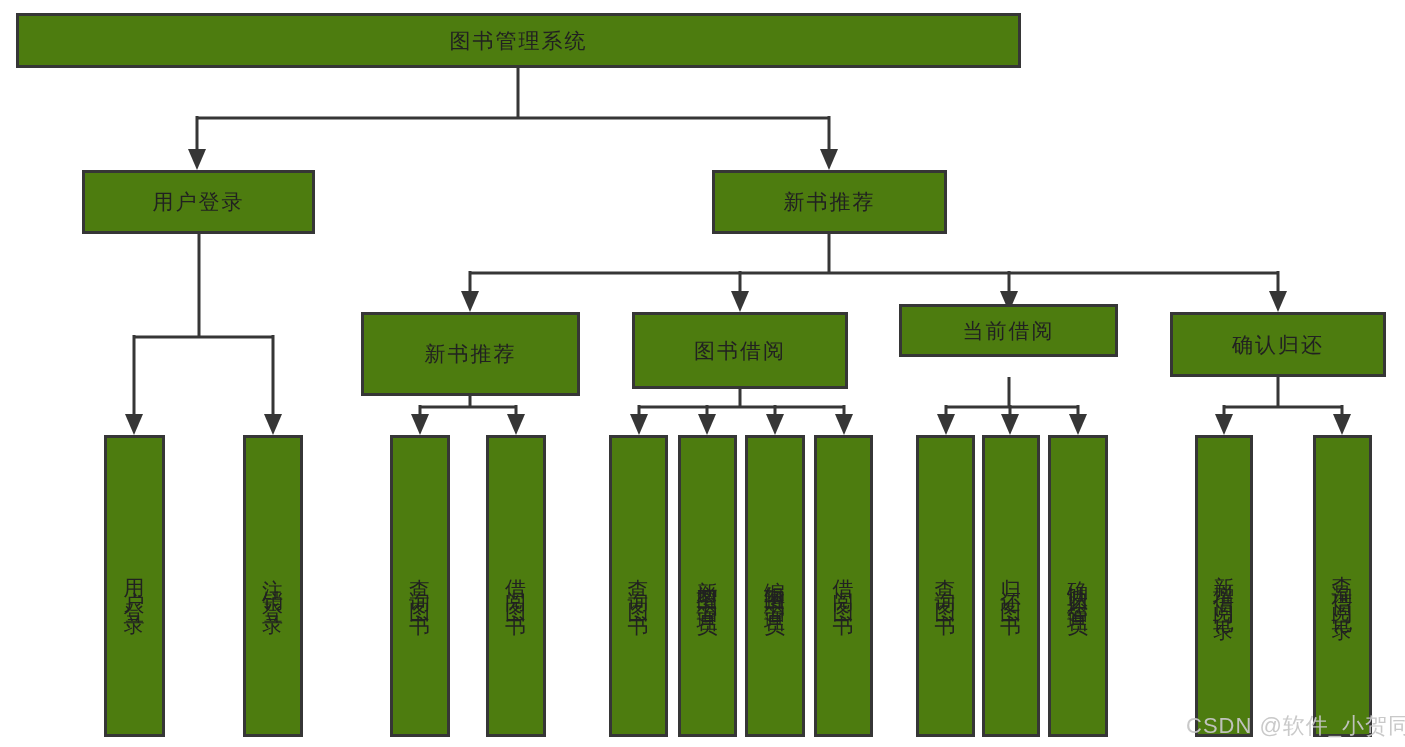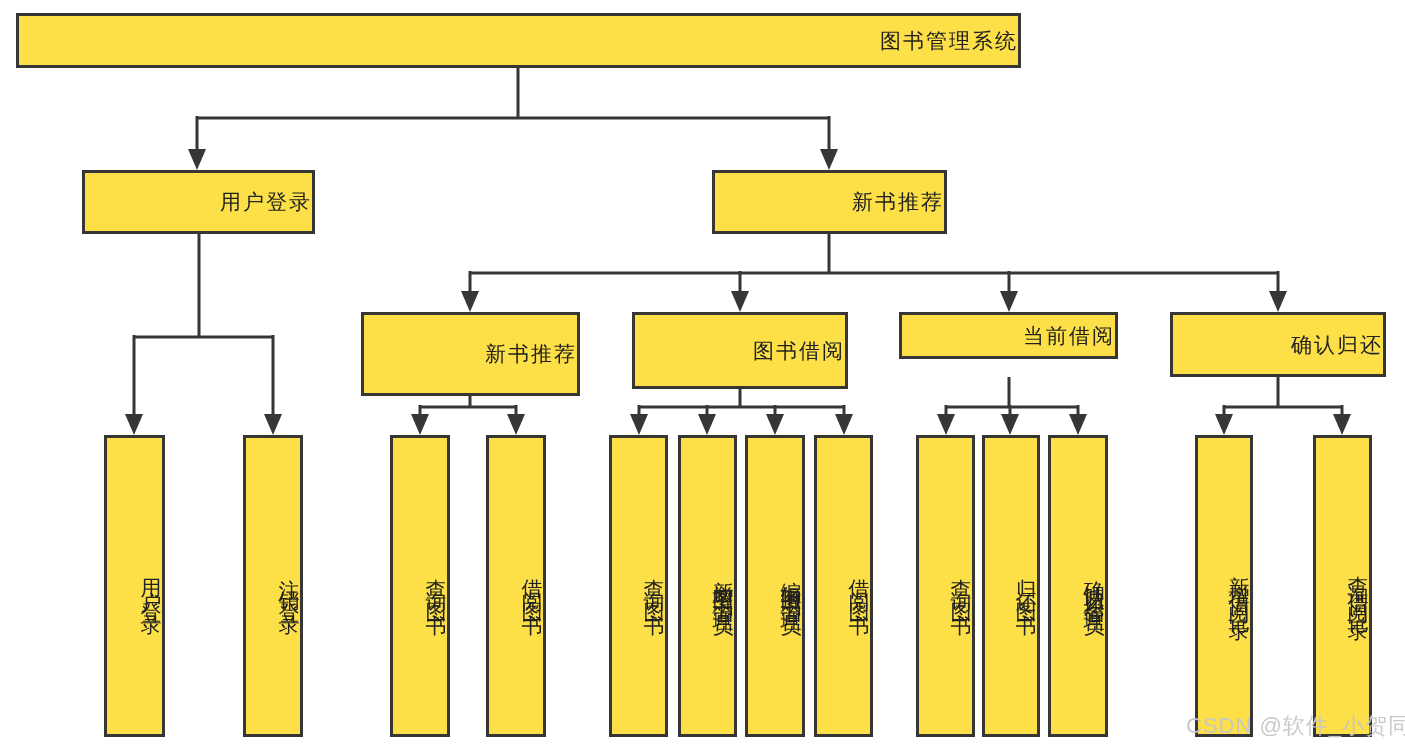--- a/index.html
+++ b/index.html
@@ -5,22 +5,22 @@
   html,body{margin:0;padding:0;}
   body{
     width:1405px;height:747px;position:relative;overflow:hidden;
     background:#ffffff;
     font-family:"Liberation Sans","DejaVu Sans",sans-serif;
   }
   .stage{position:absolute;left:0;top:0;width:1405px;height:747px;}
   svg.connectors{position:absolute;left:0;top:0;z-index:1;}
   .box{
     position:absolute;z-index:2;box-sizing:border-box;
-    background:#fde047;border:3px solid #363636;
-    display:flex;align-items:center;justify-content:flex-end;
+    background:#4d7c0f;border:3px solid #363636;
+    display:flex;align-items:center;justify-content:center;
     color:#212121;
   }
   .box.h span{
     font-size:21px;letter-spacing:2px;white-space:nowrap;
   }
   .box.v span{
     writing-mode:vertical-rl;text-orientation:mixed;
     font-size:21px;white-space:nowrap;line-height:1;
   }
   .v4 span{letter-spacing:12px;}
@@ -80,21 +80,21 @@
   <div class="box h" style="left:712px;top:170px;width:235px;height:64px">
     <span>新书推荐</span>
   </div>
 
   <div class="box h" style="left:361px;top:312px;width:219px;height:84px">
     <span>新书推荐</span>
   </div>
   <div class="box h" style="left:632px;top:312px;width:216px;height:77px">
     <span>图书借阅</span>
   </div>
-  <div class="box h" style="left:899px;top:312px;width:219px;height:47px">
+  <div class="box h" style="left:899px;top:304px;width:219px;height:53px">
     <span>当前借阅</span>
   </div>
   <div class="box h" style="left:1170px;top:312px;width:216px;height:65px">
     <span>确认归还</span>
   </div>
 
   <div class="box v v4" style="left:104px;top:435px;width:61px;height:302px">
     <span>用户登录</span>
   </div>
   <div class="box v v4" style="left:243px;top:435px;width:60px;height:302px">

